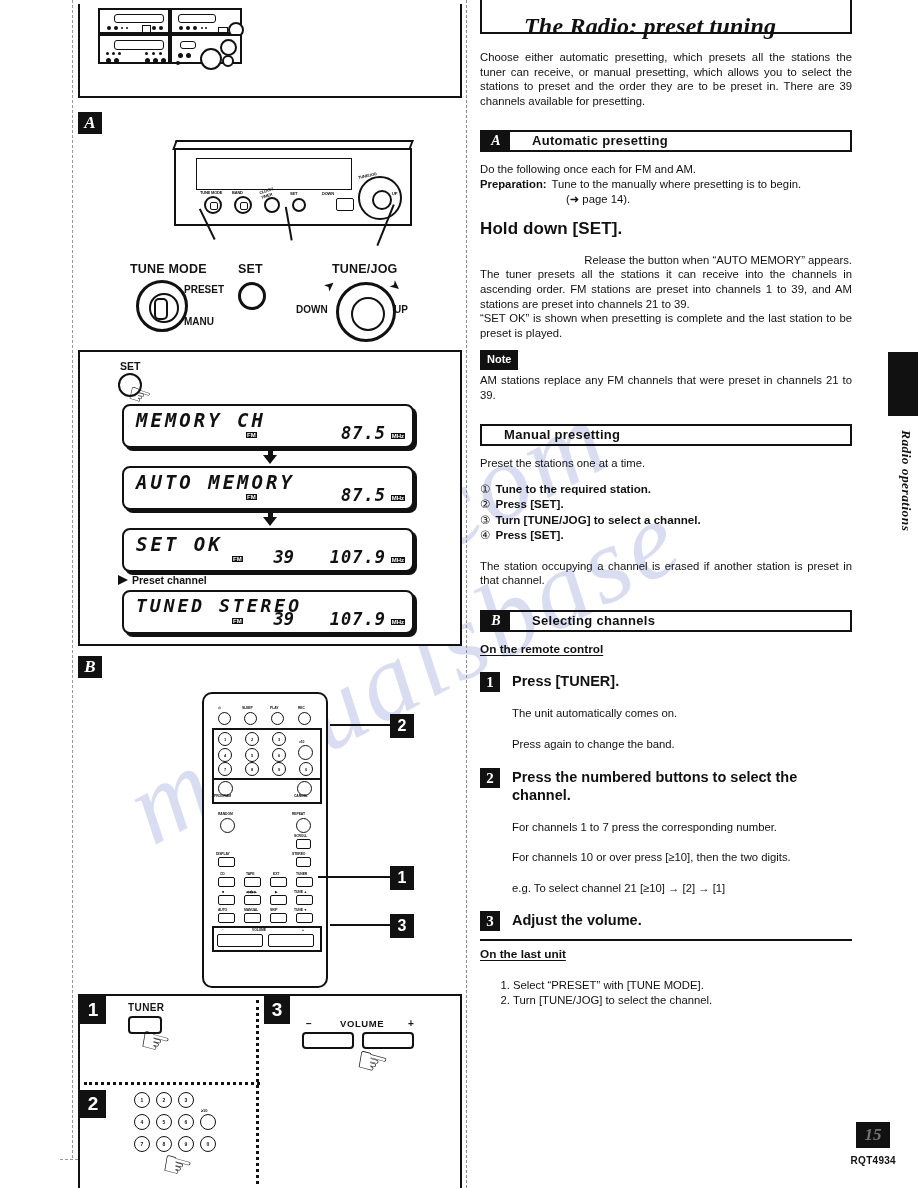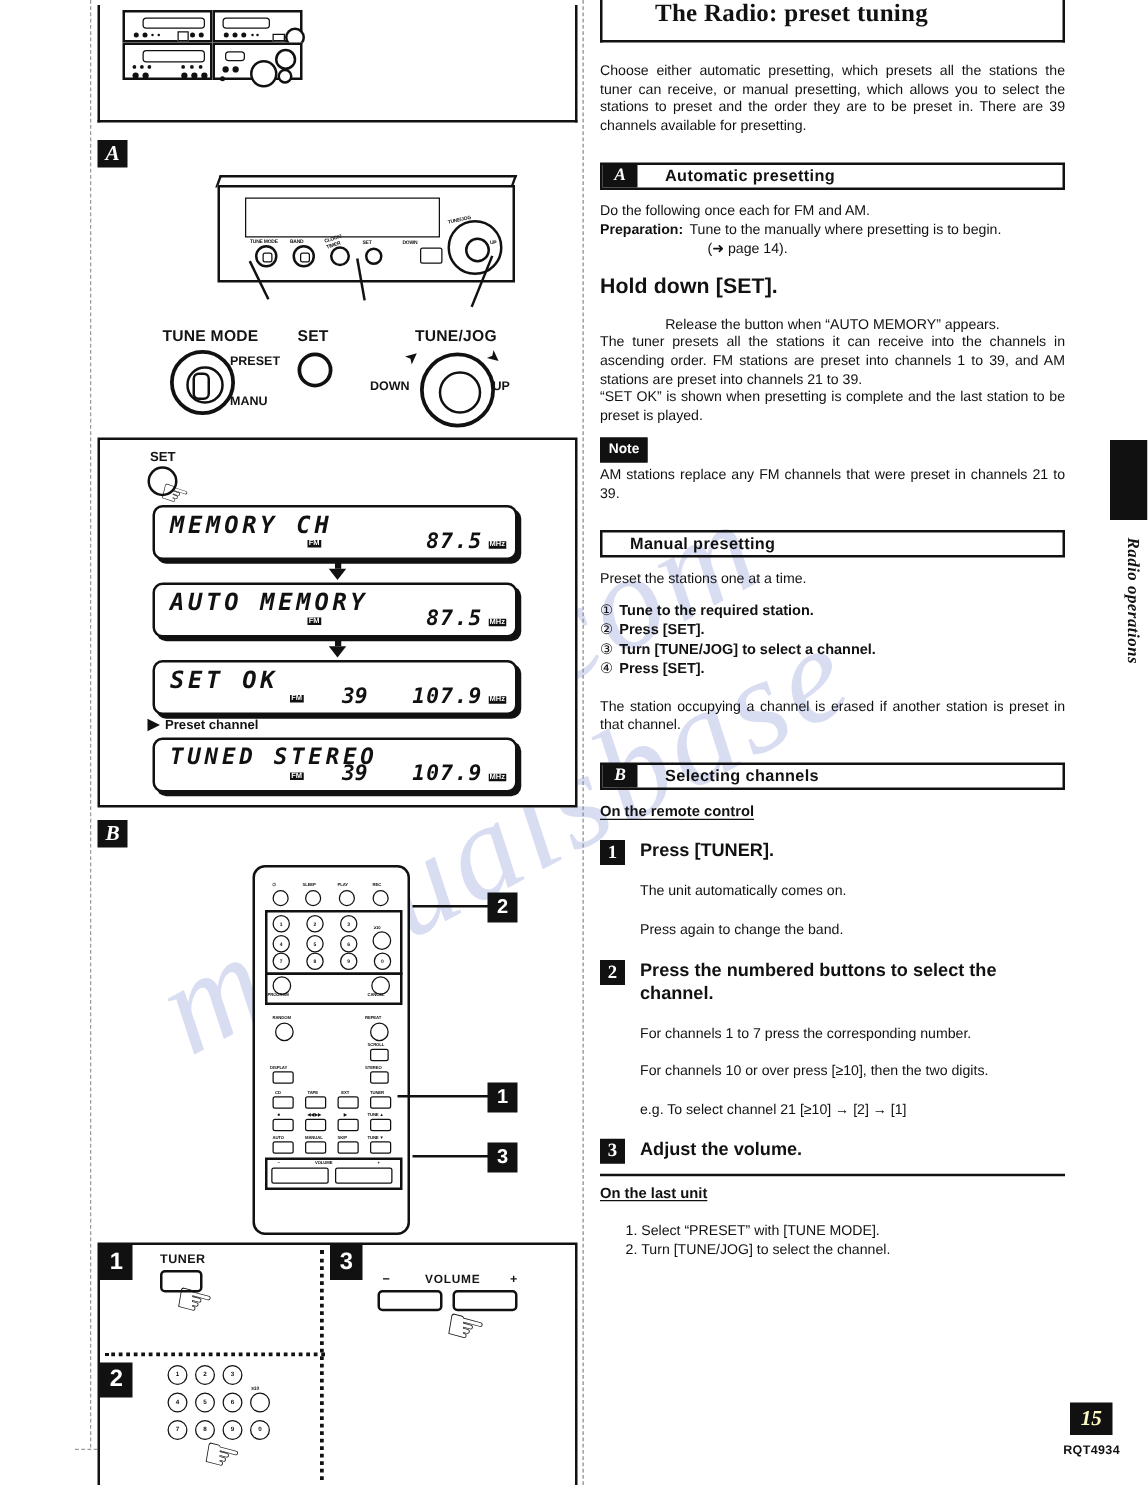--- a/index.html
+++ b/index.html
@@ -406,24 +406,25 @@
   }
   .title-bar {
     border: 2px solid #111;
     border-top: none;
     height: 34px;
     position: relative;
     box-sizing: border-box;
   }
   .title-bar .t {
     position: absolute;
-    left: 42px; top: 4px;
+    left: 42px; top: 19px;
     font-family: "Liberation Serif", serif;
-    font-weight: bold;
-    font-size: 20px;
+    font-style: italic;
+    font-weight: bold;
+    font-size: 24px;
     letter-spacing: .2px;
     color: #111;
   }
   p.body { margin: 0 0 0 0; text-align: justify; }
   .gap-s { height: 10px; }
   .gap-m { height: 16px; }
   .gap-l { height: 22px; }
 
   .sec-header {
     border: 2px solid #111;
@@ -544,21 +545,21 @@
     color: #111;
     z-index: 3;
   }
 
   
   .pg-num {
     position: absolute;
     right: 28px; bottom: 40px;
     width: 34px; height: 26px;
     background: #111;
-    color: #fef9c3;
+    color: #737373;
     font-family: "Liberation Serif", serif;
     font-style: italic;
     font-weight: bold;
     font-size: 17px;
     line-height: 26px;
     text-align: center;
     z-index: 3;
   }
   .doc-code {
     position: absolute;
@@ -921,21 +922,21 @@
     <div class="prep-row">
       <span class="k">Preparation:</span>
       <span>Tune to the manually where presetting is to begin.</span>
     </div>
     <div class="indent-page">(➜ page 14).</div>
 
     <div class="gap-m"></div>
     <div class="h-bold">Hold down [SET].</div>
 
     <div class="gap-m"></div>
-    <p class="body" style="text-align:center;">Release the button when “AUTO MEMORY” appears.</p>
+    <p class="body" style="text-align:right;">Release the button when “AUTO MEMORY” appears.</p>
     <p class="body">The tuner presets all the stations it can receive into the channels in ascending order. FM stations are preset into channels 1 to 39, and AM stations are preset into channels 21 to 39.</p>
     <p class="body">“SET OK” is shown when presetting is complete and the last station to be preset is played.</p>
 
     <div class="gap-s"></div>
     <div>
       <span class="note-tag">Note</span>
       <p class="body" style="margin-top:3px;">AM stations replace any FM channels that were preset in channels 21 to 39.</p>
     </div>
 
     <div class="gap-l"></div>

